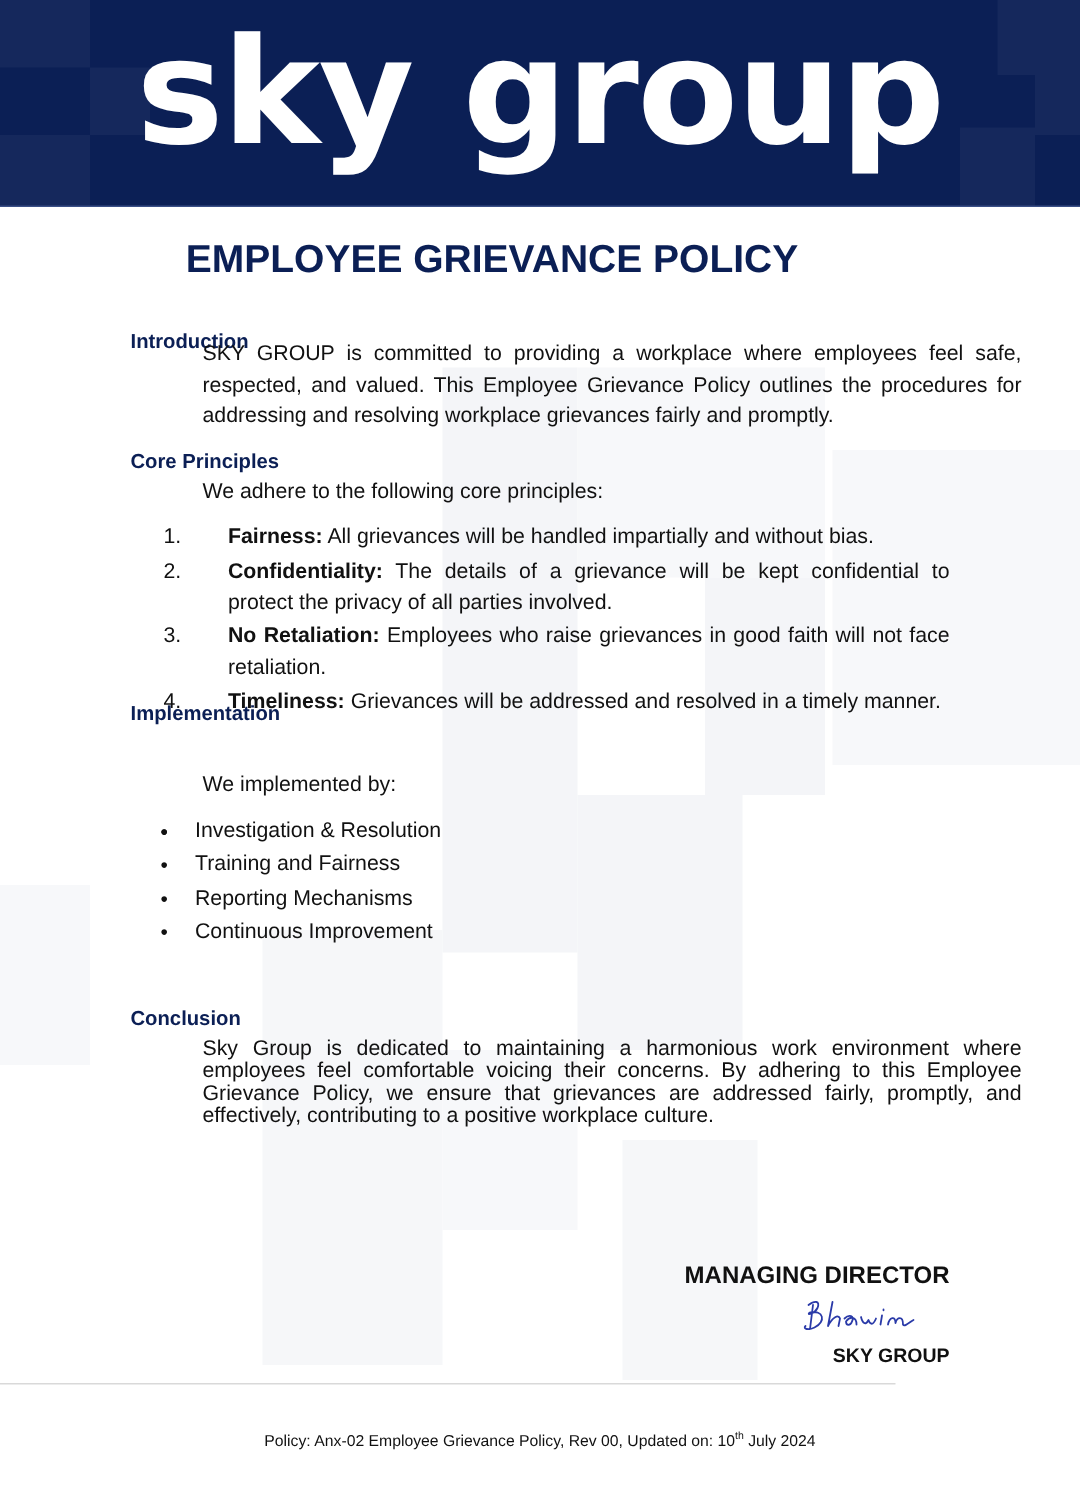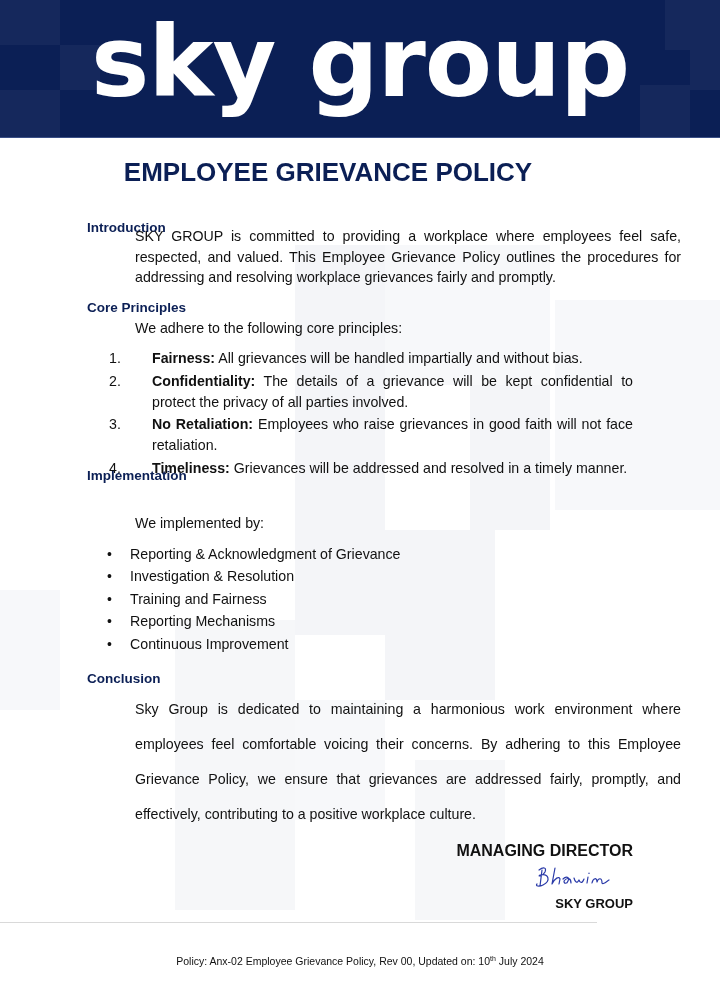--- a/index.html
+++ b/index.html
@@ -27,21 +27,21 @@
     .title {
       position: absolute; left: 0; top: 157px; width: 656px; text-align: center;
       color: #0b1f55; font-weight: bold; font-size: 26px; letter-spacing: 0px; z-index: 1;
     }
 
     .h2 { position: absolute; left: 87px; color: #0b1f55; font-weight: bold; font-size: 13.5px; z-index: 1; }
     .p {
       position: absolute; left: 87px; width: 546px; font-size: 14.2px; line-height: 20.5px;
       text-align: justify; color: #111; z-index: 1; margin-left: 48px;
     }
-    .p.wide { line-height: 35px; }
+    .p.wide { line-height: 15px; }
 
     .ol { position: absolute; left: 87px; width: 546px; z-index: 1; }
     .ol-item { position: relative; font-size: 14.2px; line-height: 21px; padding-left: 65px; text-align: justify; margin-bottom: 1.5px; }
     .ol-num { position: absolute; left: 22px; top: 0; }
     .ol-item b { font-weight: bold; }
 
     .ul { position: absolute; left: 87px; width: 546px; z-index: 1; }
     .ul-item { position: relative; font-size: 14.2px; line-height: 22.4px; padding-left: 43px; }
     .bullet { position: absolute; left: 20px; top: 0; font-size: 14px; }
 
@@ -102,21 +102,20 @@
     <b>Timeliness:</b><span> Grievances will be addressed and resolved in a timely manner.</span>
   </div>
 </div>
 
 <div class="h2" style="top:468px;">Implementation</div>
 <div class="p" style="top:513px;">We implemented by:</div>
 
 <div class="ul" style="top:543px;">
   <div class="ul-item">
     <span class="bullet">•</span>
-    <span>Reporting &amp; Acknowledgment of Grievance</span>
   </div>
   <div class="ul-item">
     <span class="bullet">•</span>
     <span>Investigation &amp; Resolution</span>
   </div>
   <div class="ul-item">
     <span class="bullet">•</span>
     <span>Training and Fairness</span>
   </div>
   <div class="ul-item">

